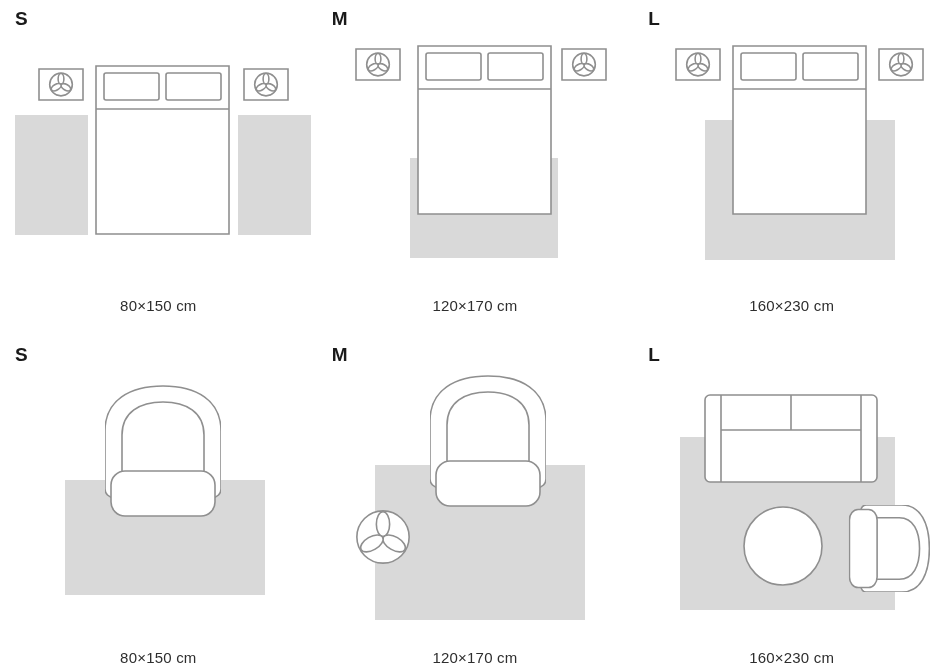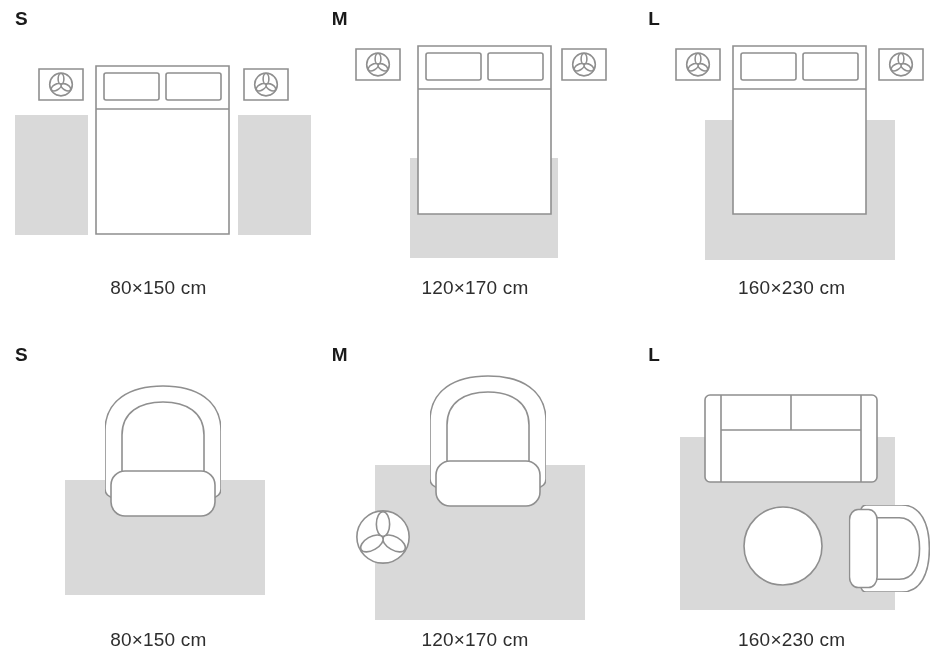--- a/index.html
+++ b/index.html
@@ -7,21 +7,21 @@
   .board { position: relative; width: 950px; height: 670px; background: #fff; overflow: hidden; }
   .row { display: flex; }
   .row-bedroom { height: 322px; }
   .row-living { height: 348px; }
   .cell { position: relative; width: calc(950px / 3); display: flex; flex-direction: column; align-items: center; }
   .size-label { position: absolute; left: 15px; font-size: 19px; font-weight: 700; color: var(--text, #111); }
   .row-bedroom .size-label { top: 8px; }
   .row-living .size-label { top: 22px; }
   .row-bedroom .diagram { margin-top: 38px; }
   .row-living .diagram { margin-top: 48px; }
-  .caption { margin-top: 4px; font-size: 19px; color: #2e2e2e; letter-spacing: 0.2px; }
+  .caption { margin-top: 24px; font-size: 15px; color: #2e2e2e; letter-spacing: 0.2px; }
   .furniture { fill: #fff; stroke: var(--outline, #8f8f8f); stroke-width: 1.6; vector-effect: non-scaling-stroke; }
   .stroke-only { fill: none; stroke: var(--outline, #8f8f8f); stroke-width: 1.6; vector-effect: non-scaling-stroke; }
   .rug { fill: var(--rug, #d9d9d9); }
 </style>
 </head>
 <body>
 
 <svg width="0" height="0" style="position:absolute" aria-hidden="true">
   <defs>
     <symbol id="plant-icon" viewBox="-14 -14 28 28">

